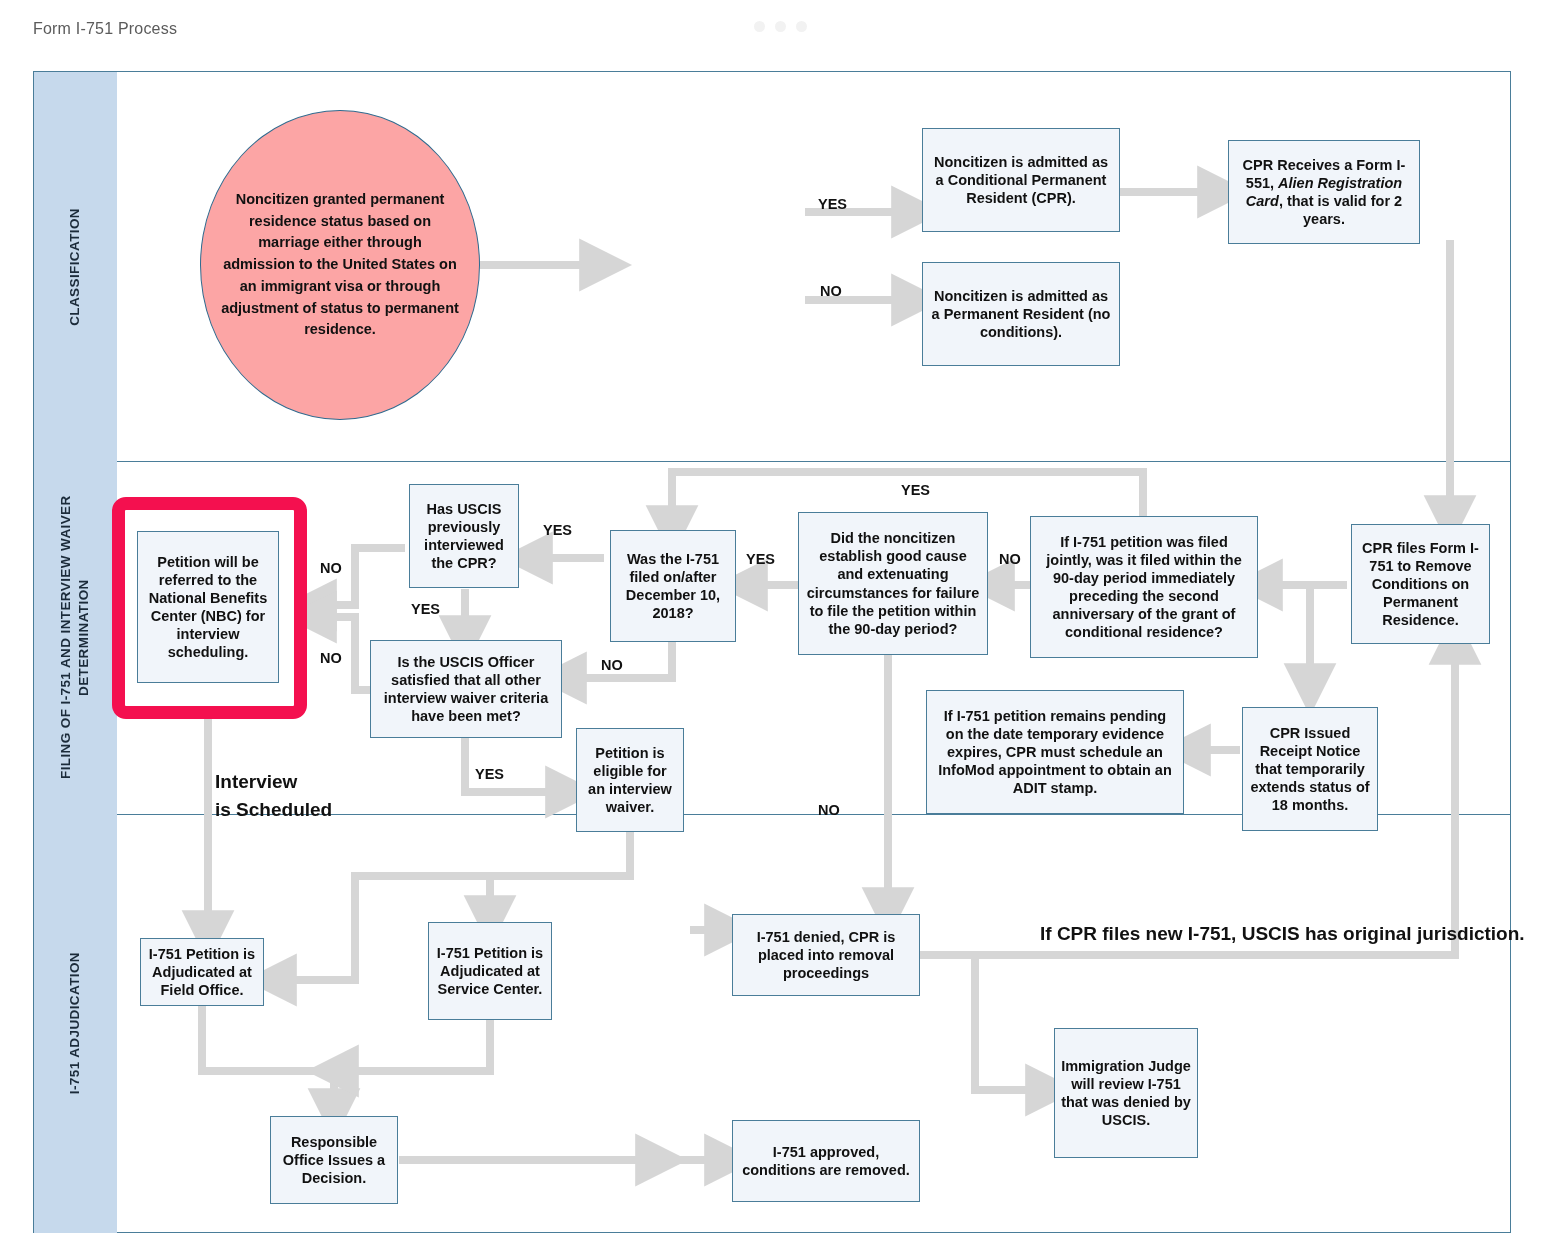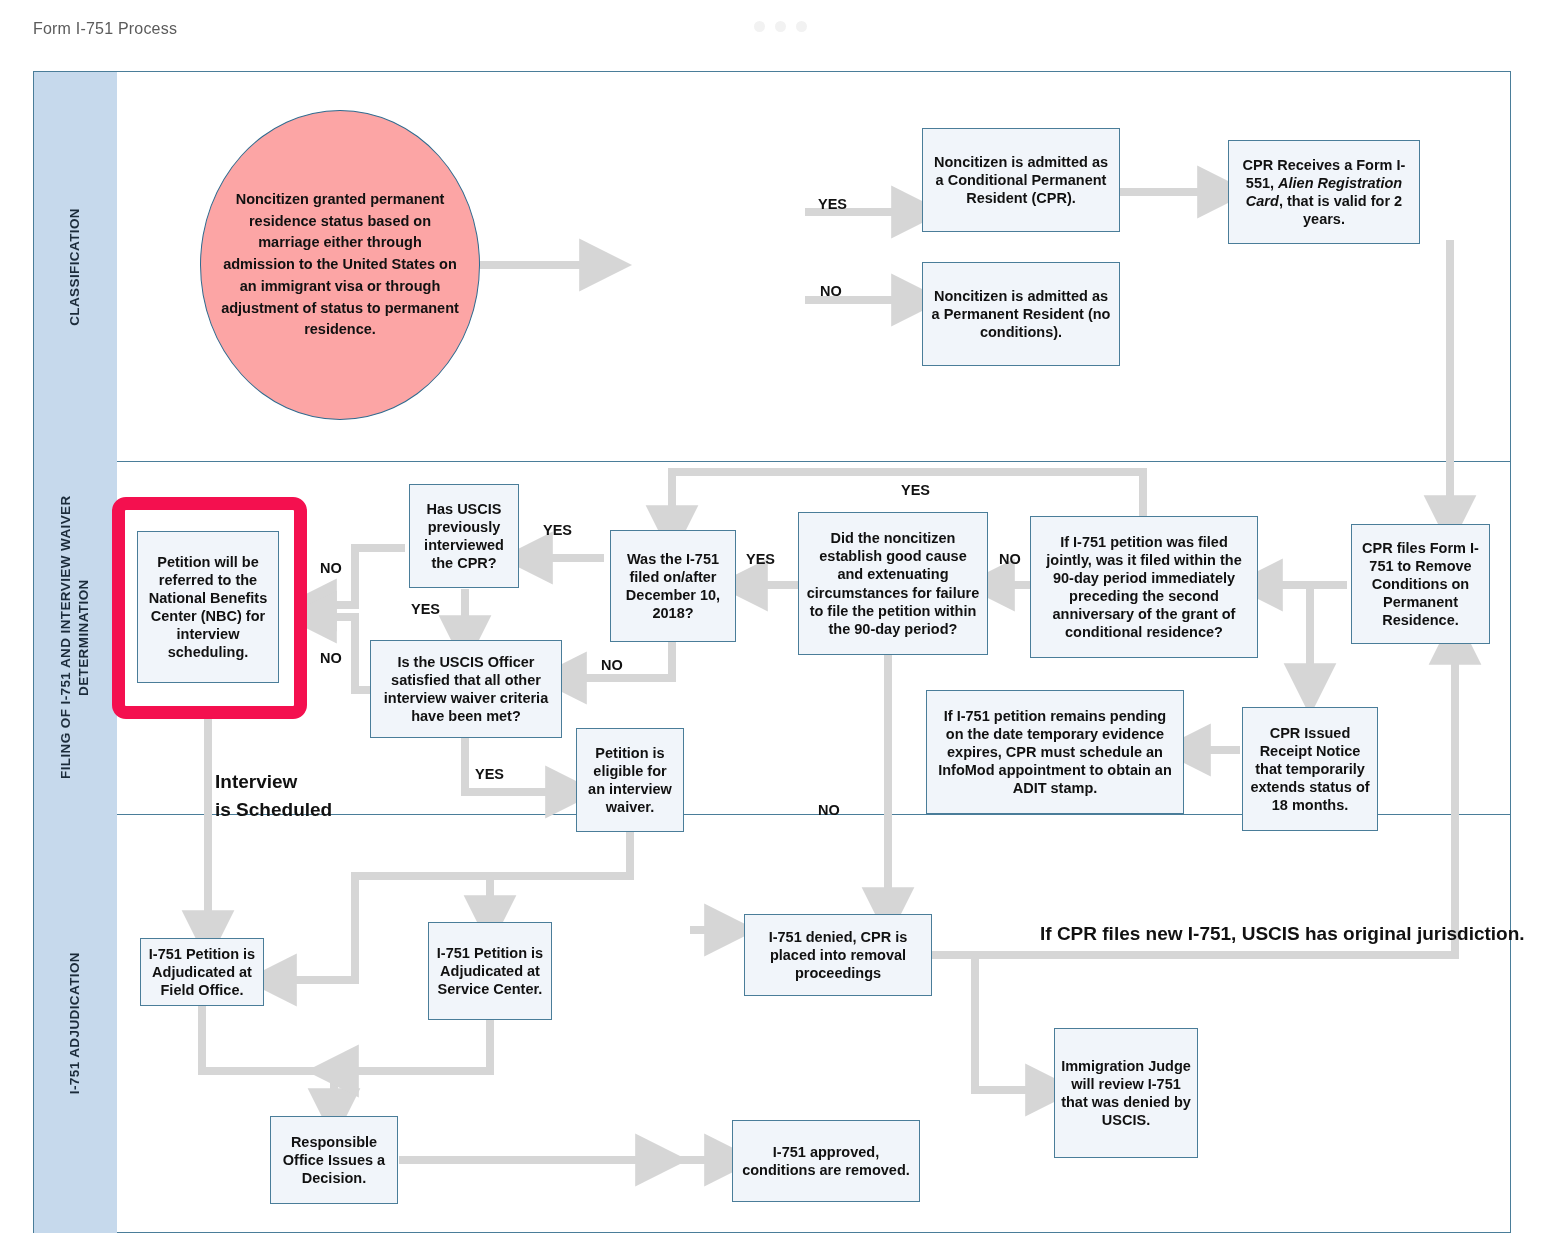--- a/index.html
+++ b/index.html
@@ -215,21 +215,21 @@
   </div>
 
   <div class="node" style="left:428px;top:922px;width:124px;height:98px;">
     <span>I-751 Petition is Adjudicated at Service Center.</span>
   </div>
 
   <div class="node" style="left:270px;top:1116px;width:128px;height:88px;">
     <span>Responsible Office Issues a Decision.</span>
   </div>
 
-  <div class="node" style="left:732px;top:914px;width:188px;height:82px;margin-left:12px;">
+  <div class="node" style="left:732px;top:914px;width:188px;height:82px;">
     <span>I-751 denied, CPR is placed into removal proceedings</span>
   </div>
 
   <div class="node" style="left:732px;top:1120px;width:188px;height:82px;">
     <span>I-751 approved, conditions are removed.</span>
   </div>
 
   <div class="node" style="left:1054px;top:1028px;width:144px;height:130px;">
     <span>Immigration Judge will review I-751 that was denied by USCIS.</span>
   </div>

